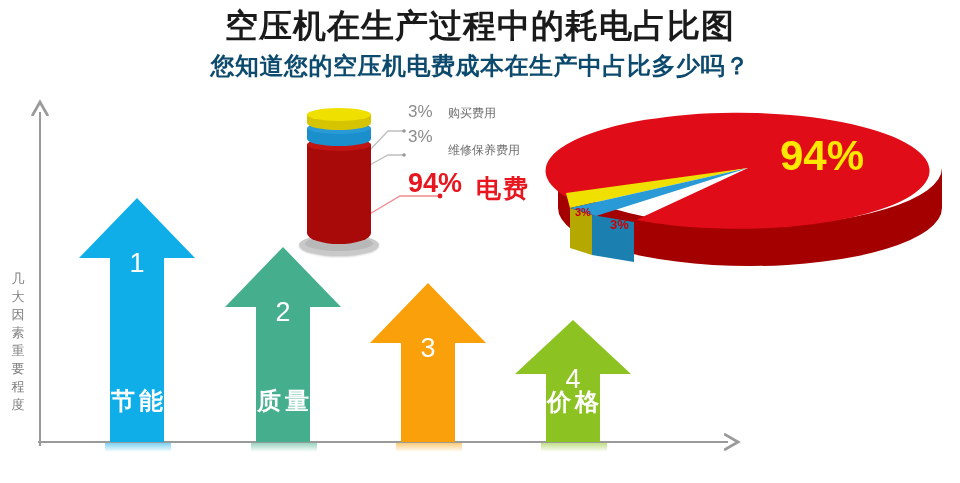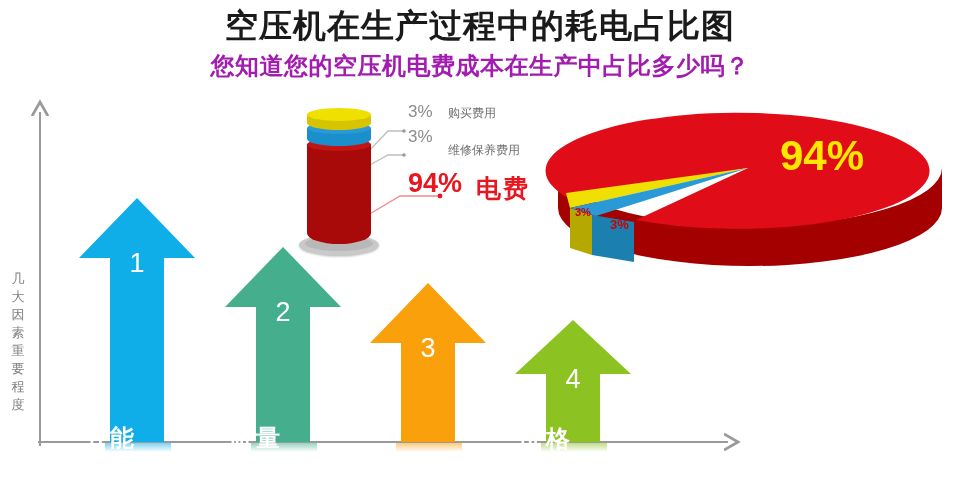--- a/index.html
+++ b/index.html
@@ -34,21 +34,21 @@
     letter-spacing: 1px;
     white-space: nowrap;
   }
   #sub-title {
     position: absolute;
     left: 0; top: 50px;
     width: 960px;
     text-align: center;
     font-size: 24px;
     font-weight: bold;
-    color: #a21caf;
+    color: #0c4a6e;
     letter-spacing: 0.5px;
     white-space: nowrap;
   }
 
   
   .axis-svg {
     position: absolute;
     left: 0; top: 0;
     width: 960px; height: 483px;
     overflow: visible;
@@ -82,27 +82,26 @@
     width: 100%;
     text-align: center;
     color: #ffffff;
     font-size: 27px;
     font-weight: normal;
     font-family: "Liberation Sans", sans-serif;
   }
   .arrow-label {
     position: absolute;
     width: 100%;
-    text-align: left;
+    text-align: center;
     color: #ffffff;
     font-size: 24px;
     font-weight: bold;
     letter-spacing: 4px;
     text-indent: 4px;
-    margin-top: 37px;
   }
 
   
   #cylinder-wrap { position: absolute; left: 297px; top: 116px; width: 96px; height: 140px; }
   .cyl-base {
     position: absolute;
     left: 2px; bottom: 0px;
     width: 80px; height: 22px;
     background: #c9c9c9;
     border-radius: 50%;

